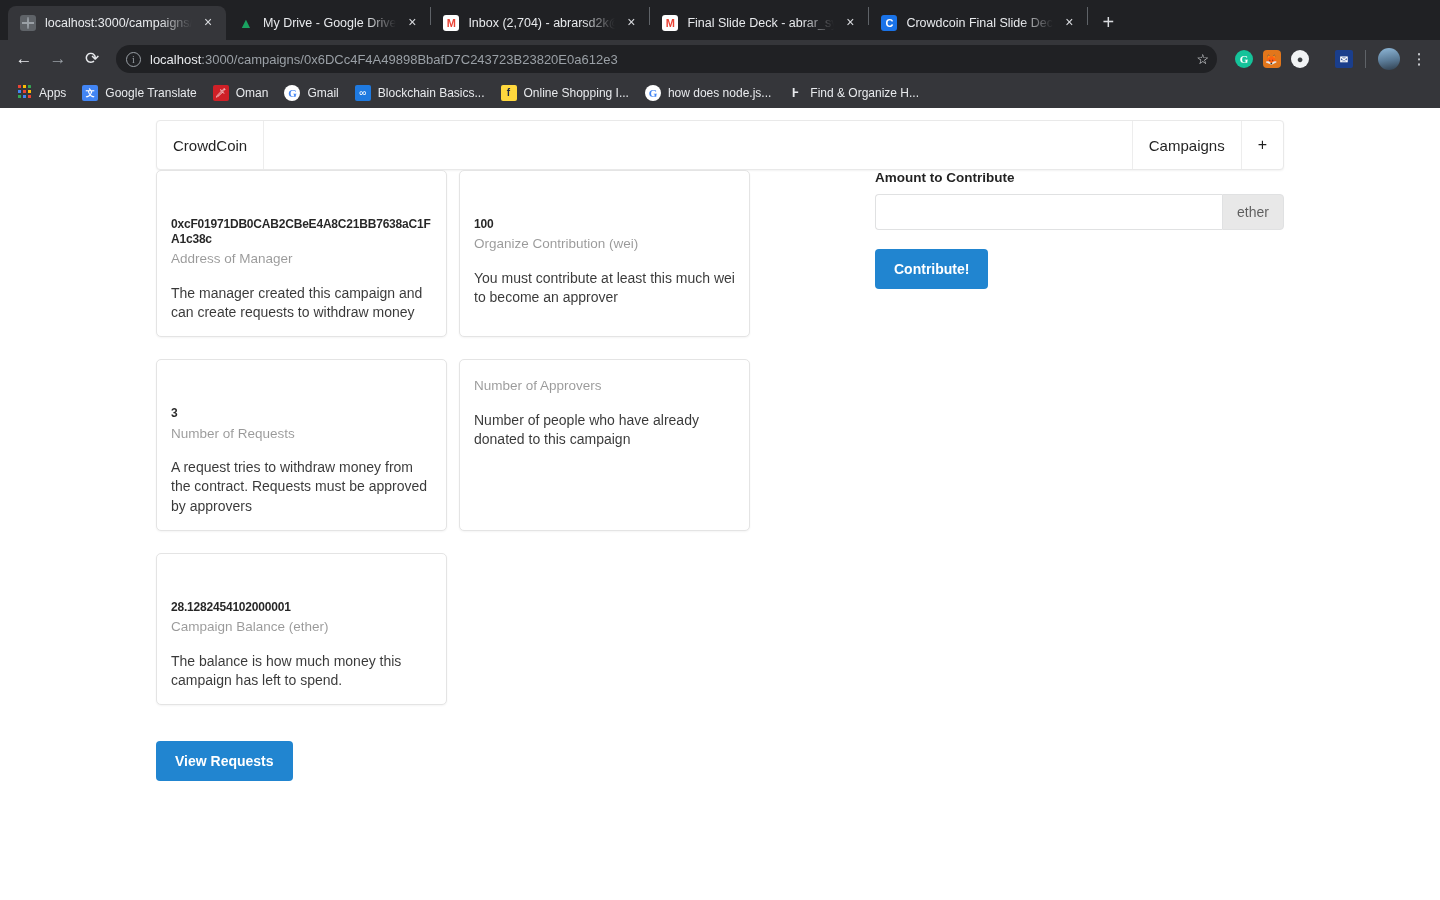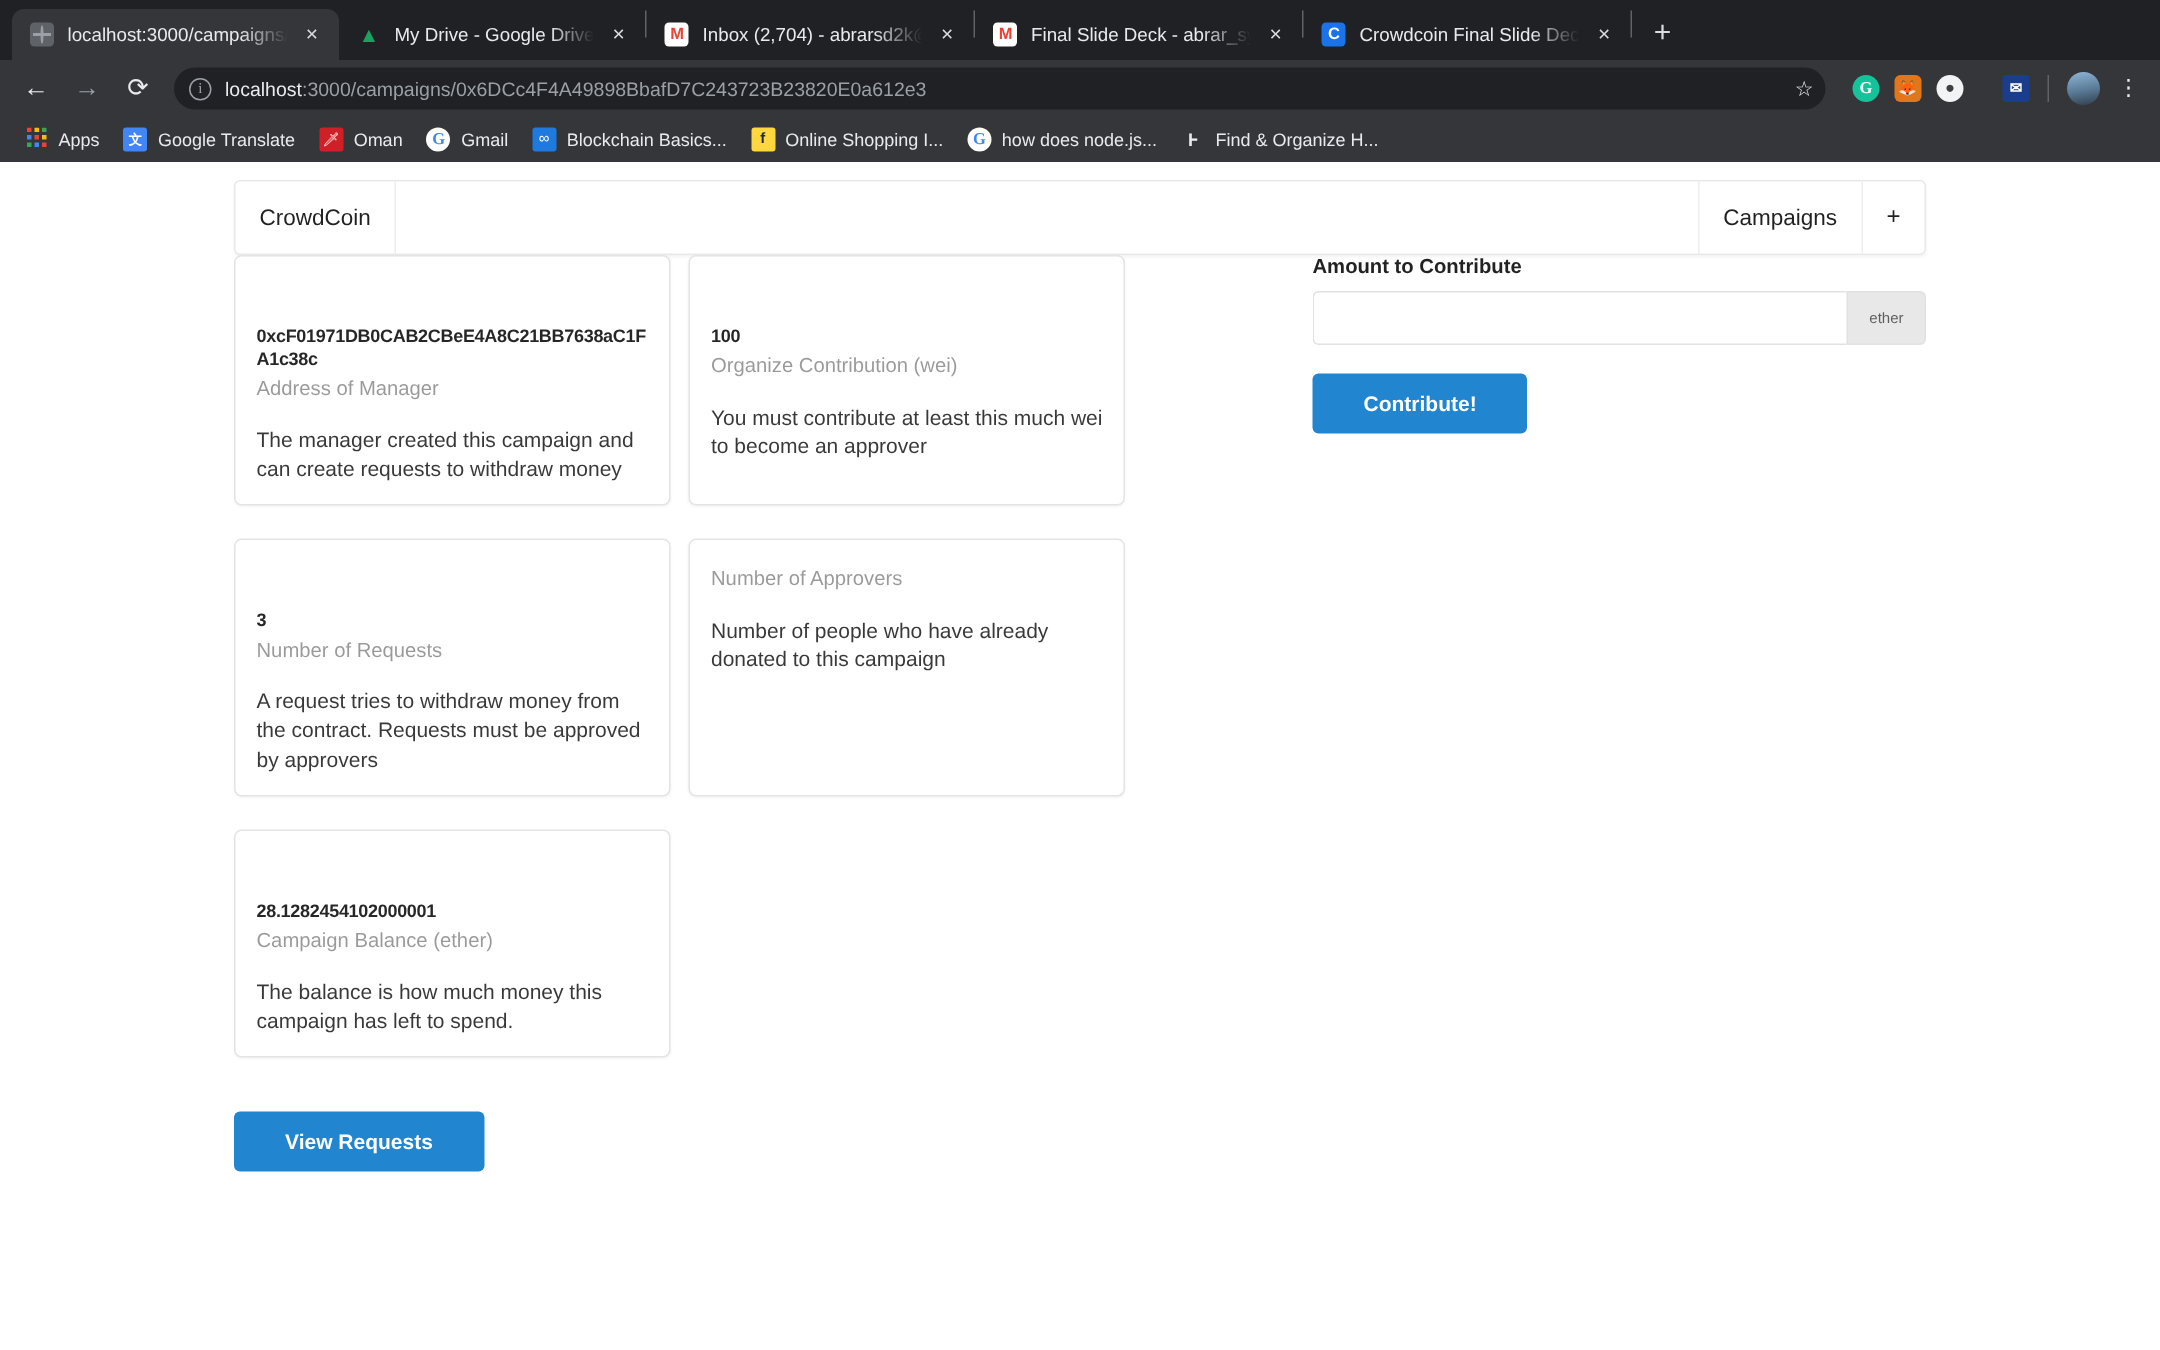--- a/index.html
+++ b/index.html
@@ -169,39 +169,39 @@
   .card-meta {
     font-size: 13.5px; color: rgba(0,0,0,.4); margin-top: 3px; line-height: 1.3;
   }
   .card-desc {
     font-size: 14px; color: rgba(0,0,0,.78); margin-top: 16px; line-height: 1.38;
   }
 
   .btn {
     display: inline-block; border: none; border-radius: 4px;
     background: #2185d0; color: #fff; font-weight: bold;
-    font-size: 14px; padding: 12px 34px; cursor: pointer;
+    font-size: 14px; padding: 12px 19px; cursor: pointer;
     font-family: "Liberation Sans", sans-serif;
   }
 
   .form-label {
     font-size: 13.5px; font-weight: bold; color: rgba(0,0,0,.87);
     margin-bottom: 9px; display: block;
   }
   .input-group { display: flex; align-items: stretch; height: 36px; }
   .input-group input {
     flex: 1 1 auto; border: 1px solid #e0e1e2; border-right: none;
     border-radius: 4px 0 0 4px; padding: 0 11px; font-size: 14px;
     color: rgba(0,0,0,.87); outline: none; background: #fff;
     font-family: "Liberation Sans", sans-serif; min-width: 0;
   }
   .input-addon {
     display: flex; align-items: center; padding: 0 14px;
     background: #e8e8e8; border: 1px solid #e0e1e2;
-    border-radius: 0 4px 4px 0; font-size: 10px; color: rgba(0,0,0,.6);
+    border-radius: 0 4px 4px 0; font-size: 14px; color: rgba(0,0,0,.6);
   }
   .contribute-wrap { margin-top: 19px; }
 </style>
 </head>
 <body>
 
 <div class="browser">
 
   <div class="tabstrip">
     <div class="tab active">

